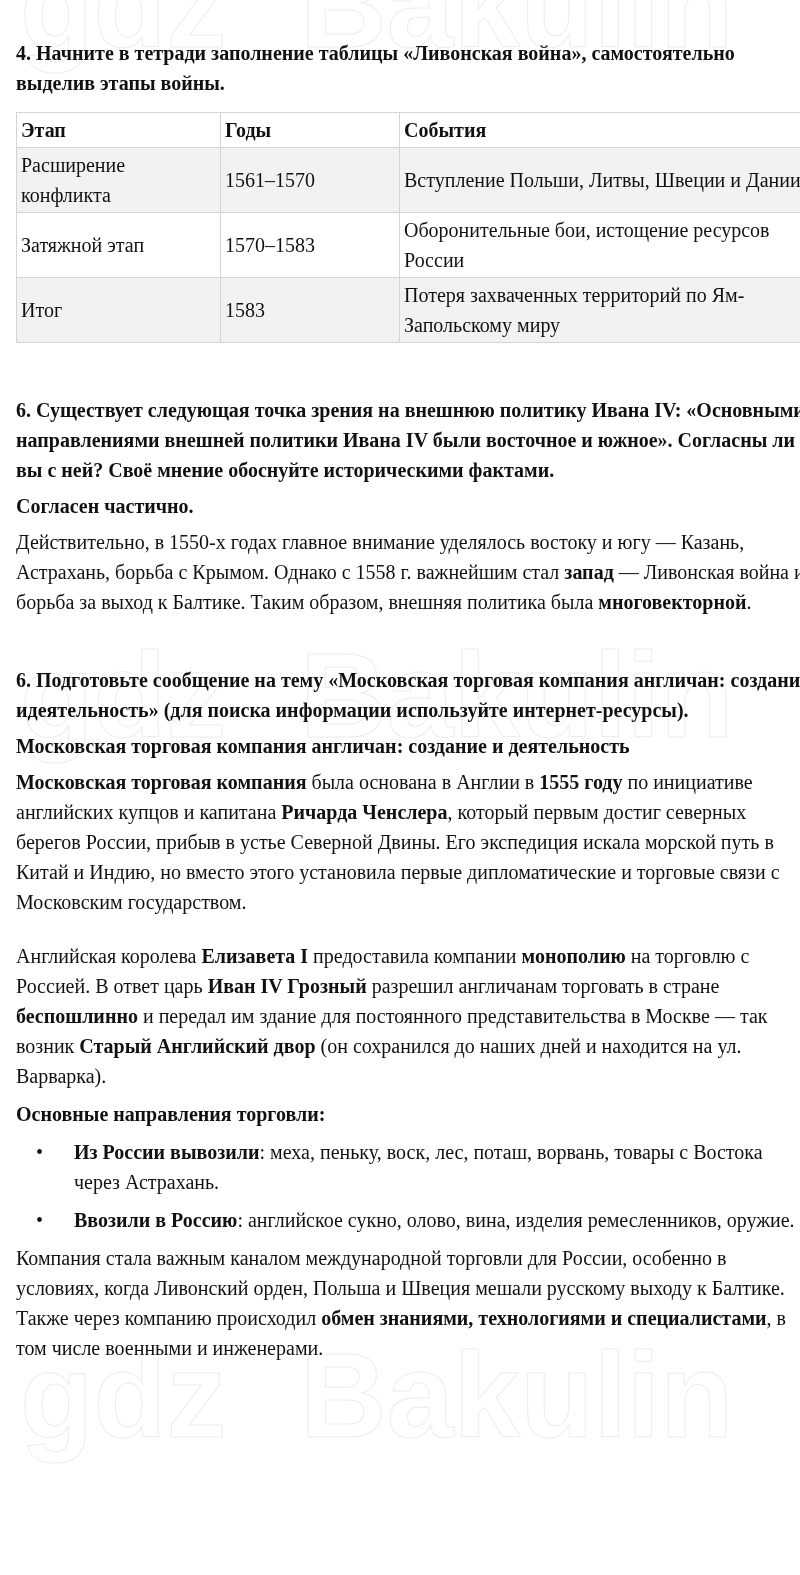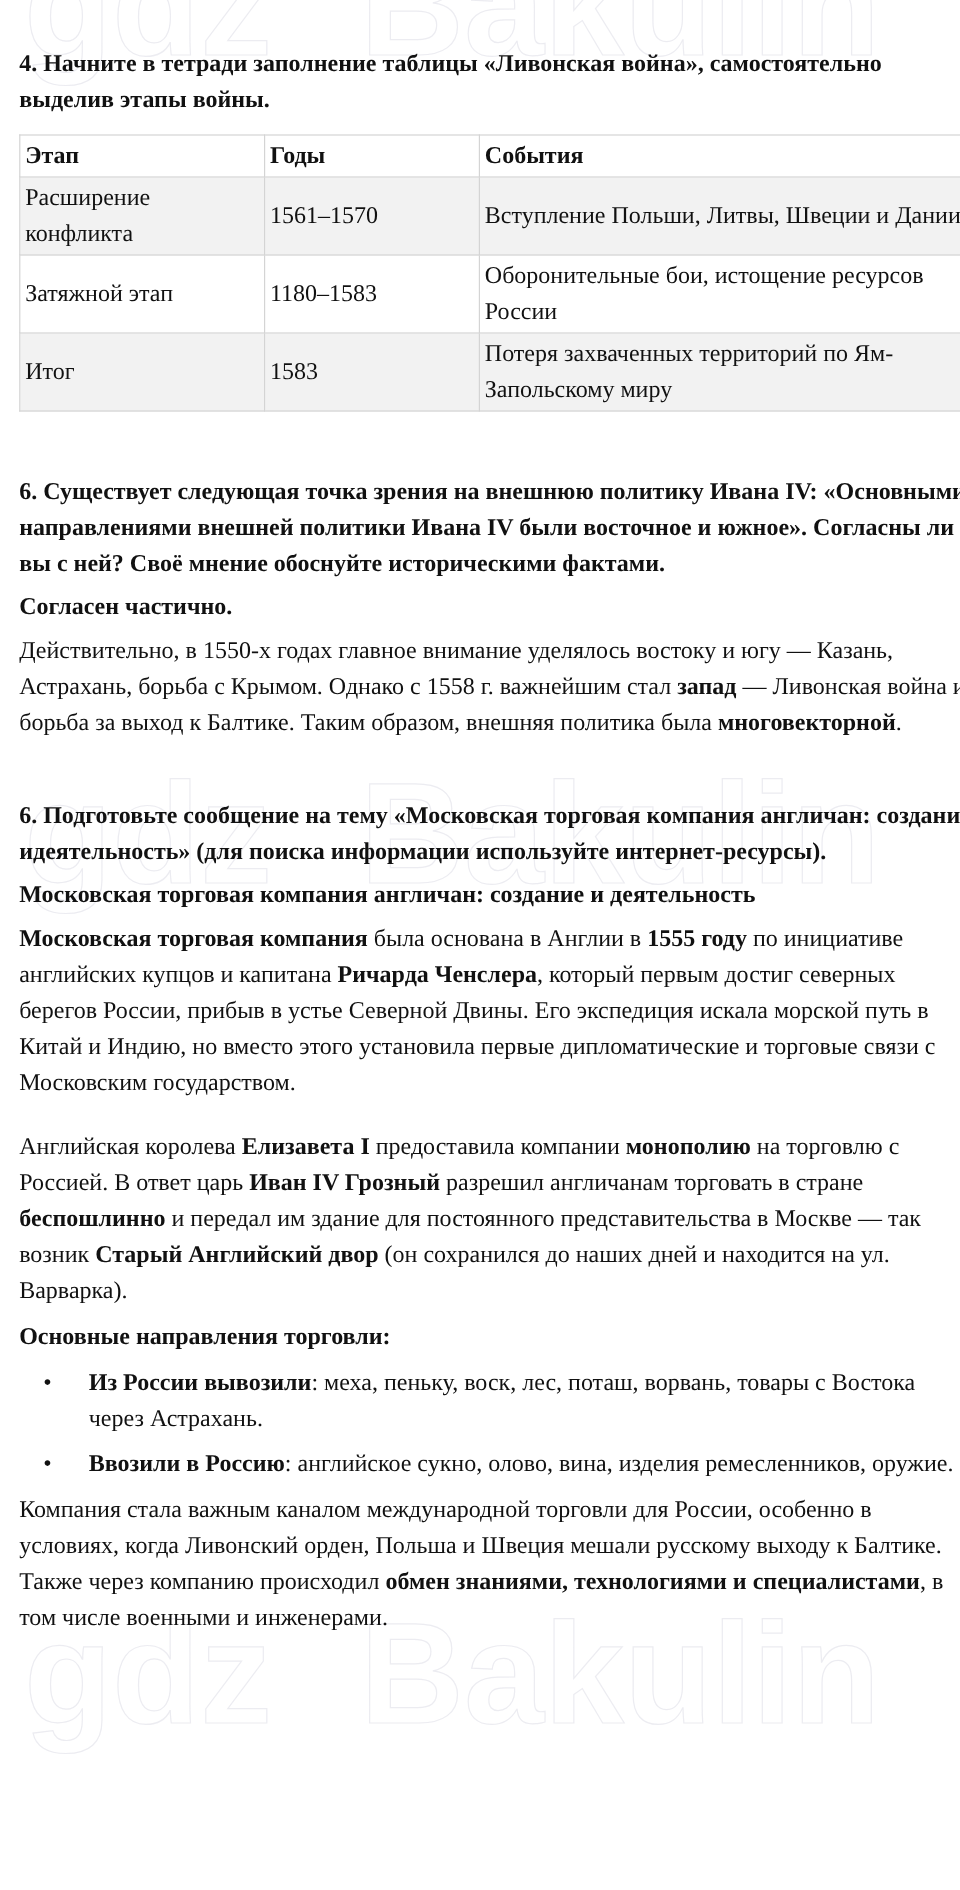--- a/index.html
+++ b/index.html
@@ -109,21 +109,21 @@
         </tr>
       </thead>
       <tbody>
         <tr class="row">
           <td>Расширение конфликта</td>
           <td>1561–1570</td>
           <td>Вступление Польши, Литвы, Швеции и Дании</td>
         </tr>
         <tr class="row">
           <td>Затяжной этап</td>
-          <td>1180–1583</td>
+          <td>1570–1583</td>
           <td>Оборонительные бои, истощение ресурсов России</td>
         </tr>
         <tr class="row">
           <td>Итог</td>
           <td>1583</td>
           <td>Потеря захваченных территорий по Ям-Запольскому миру</td>
         </tr>
       </tbody>
     </table>
   </section>

